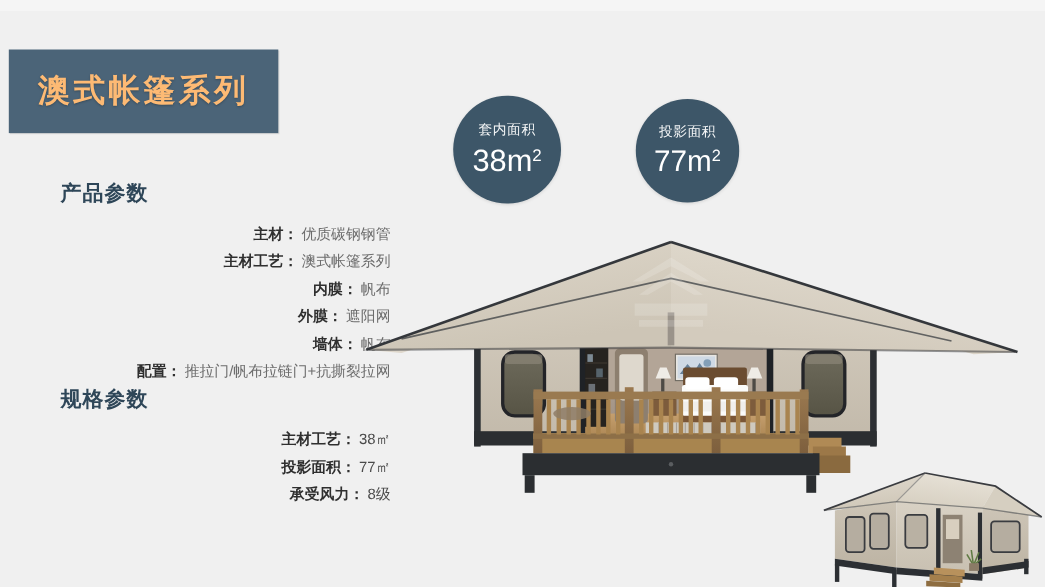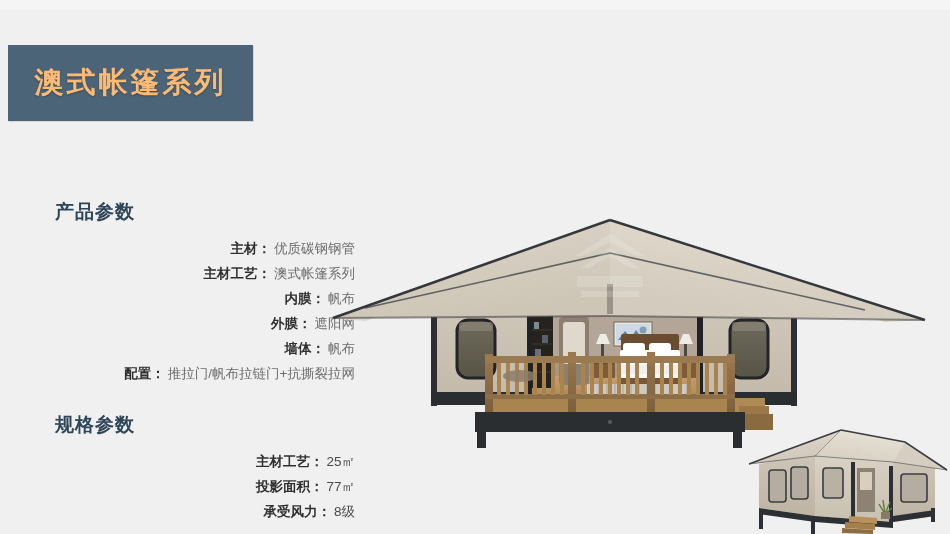--- a/index.html
+++ b/index.html
@@ -25,23 +25,22 @@
   .title-banner .txt{
     color:#fdba74; font-size:29px; font-weight:bold; letter-spacing:3px;
     text-shadow:0 1px 2px rgba(0,0,0,.25);
   }
 
   
   .spec-panel{ position:absolute; left:55px; top:163px; width:300px; }
   .spec-head{
     color:#2e4658; font-size:19px; font-weight:bold; letter-spacing:1px;
     margin-bottom:11px;
-    margin-top:36px;
-  }
-  .spec-head.second{ margin-top:26px; }
+  }
+  .spec-head.second{ }
   .spec-row{
     font-size:13.5px; line-height:25px; white-space:nowrap;text-align:right;
   }
   .spec-row .k{ color:#2f2f2f; font-weight:bold; }
   .spec-row .v{ color:#6d6d6d; padding-left:3px; }
   .spec-list-2 .spec-row .v{ color:#4a4a4a; }
 
   
   .badges{ position:absolute; left:396px; top:85px; width:540px; height:115px; }
   .badge{
@@ -101,32 +100,40 @@
     </div>
     <div class="spec-row">
       <span class="k">配置：</span><span class="v">推拉门/帆布拉链门+抗撕裂拉网</span>
     </div>
   </div>
 
   <div class="spec-head second">规格参数</div>
 
   <div class="spec-list-2">
     <div class="spec-row">
-      <span class="k">主材工艺：</span><span class="v">25㎡</span>
+      <span class="k">主材工艺：</span><span class="v">38㎡</span>
     </div>
     <div class="spec-row">
       <span class="k">投影面积：</span><span class="v">77㎡</span>
     </div>
     <div class="spec-row">
       <span class="k">承受风力：</span><span class="v">8级</span>
     </div>
   </div>
 </div>
 
 <div class="badges">
+  <div class="badge" id="badge-0">
+    <span class="b-label">套内面积</span>
+    <span class="b-value"><span>38m</span><span class="sup">2</span></span>
+  </div>
+  <div class="badge" id="badge-1">
+    <span class="b-label">投影面积</span>
+    <span class="b-value"><span>77m</span><span class="sup">2</span></span>
+  </div>
 </div>
 
 <div class="tent-main">
 <svg viewBox="0 0 610 270" xmlns="http://www.w3.org/2000/svg">
   <defs>
     <linearGradient id="roofL" x1="0" y1="0" x2="0.4" y2="1">
       <stop offset="0" stop-color="#ded7ca"></stop>
           <stop offset="1" stop-color="#cdc5b6"></stop>
     </linearGradient>
     <linearGradient id="roofR" x1="1" y1="0" x2="0.6" y2="1">

